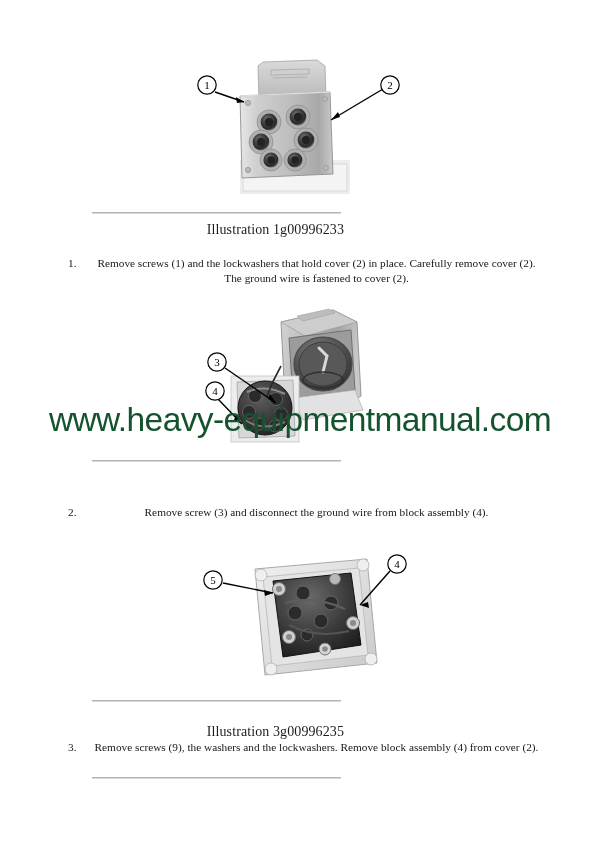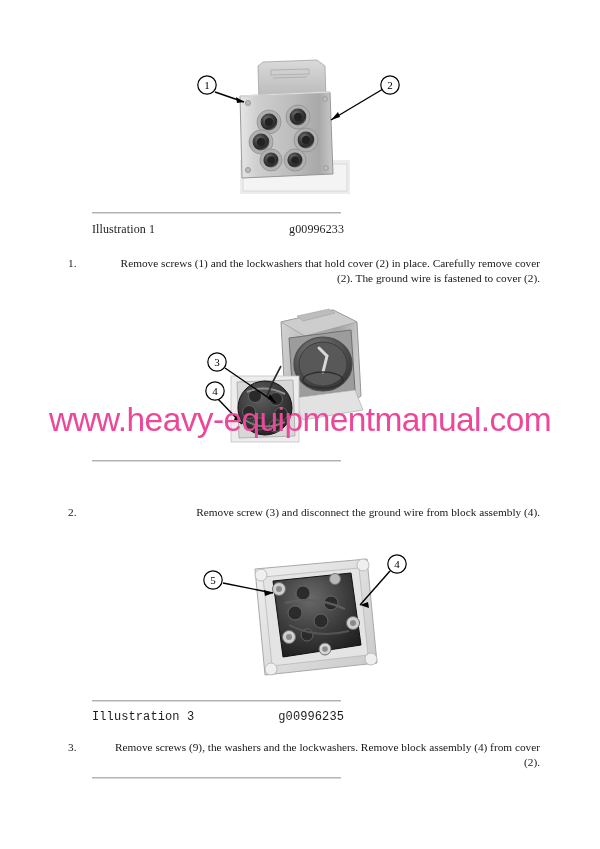--- a/index.html
+++ b/index.html
@@ -43,23 +43,23 @@
     width: 249px;
     height: 2px;
     background: linear-gradient(to bottom, #b4b4b4 0 1px, #d8d8d8 1px 2px);
   }
 
   .caption-row {
     position: absolute;
     left: 92px;
     width: 252px;
     display: flex;
-    justify-content: space-between;
+    justify-content: flex-end;
     align-items: baseline;
-    font-size: 12px;
+    font-size: 14px;
     letter-spacing: .1px;
     color: #1c1c1c;
   }
   .caption-row .cap-left { white-space: nowrap; }
   .caption-row .cap-right { white-space: nowrap; }
 
   .step {
     position: absolute;
     left: 68px;
     width: 472px;
@@ -68,36 +68,36 @@
     color: #17171a;
   }
   .step-num {
     position: absolute;
     left: 0;
     top: 0;
     width: 22px;
     text-align: left;
   }
   .step-text {
-    margin-left: 43px;
+    margin-left: 25px;
     display: block;
-    text-align: right;
+    text-align: center;
   }
 
   
   .watermark {
     position: absolute;
     left: 0;
     top: 401px;
     width: 600px;
     text-align: center;
     font-family: "Liberation Sans", "DejaVu Sans", sans-serif;
     font-size: 33.5px;
     letter-spacing: -0.6px;
-    color: #ec4899;
+    color: #14532d;
     white-space: nowrap;
     z-index: 40;
     pointer-events: none;
   }
 
   
   svg.photo { display: block; }
 </style>
 </head>
 <body>
@@ -325,21 +325,21 @@
 
         <g stroke="#000">
           <line x1="205" y1="26" x2="175" y2="60" stroke-width="1.4"></line>
           <polygon points="175,60 183,57 184,63" fill="#000" stroke="none"></polygon>
           <circle cx="212" cy="19" r="9.2" fill="#fff" stroke-width="1.2"></circle>
         </g>
         <text x="212" y="23" text-anchor="middle" font-family="Liberation Serif, serif" font-size="11" fill="#000">4</text>
       </svg>
     </div>
     <div class="rule" style="top:155px;"></div>
-    <div class="caption-row" style="top:165px;font-family:Liberation Mono, monospace;">
+    <div class="caption-row" style="top:179px;">
       <span class="cap-left">Illustration 3</span>
       <span class="cap-right">g00996235</span>
     </div>
   </div>
 
   <div class="step" style="top:740px;">
     <span class="step-num">3.</span>
     <span class="step-text">Remove screws (9), the washers and the lockwashers. Remove block assembly (4) from cover (2).</span>
   </div>
 

